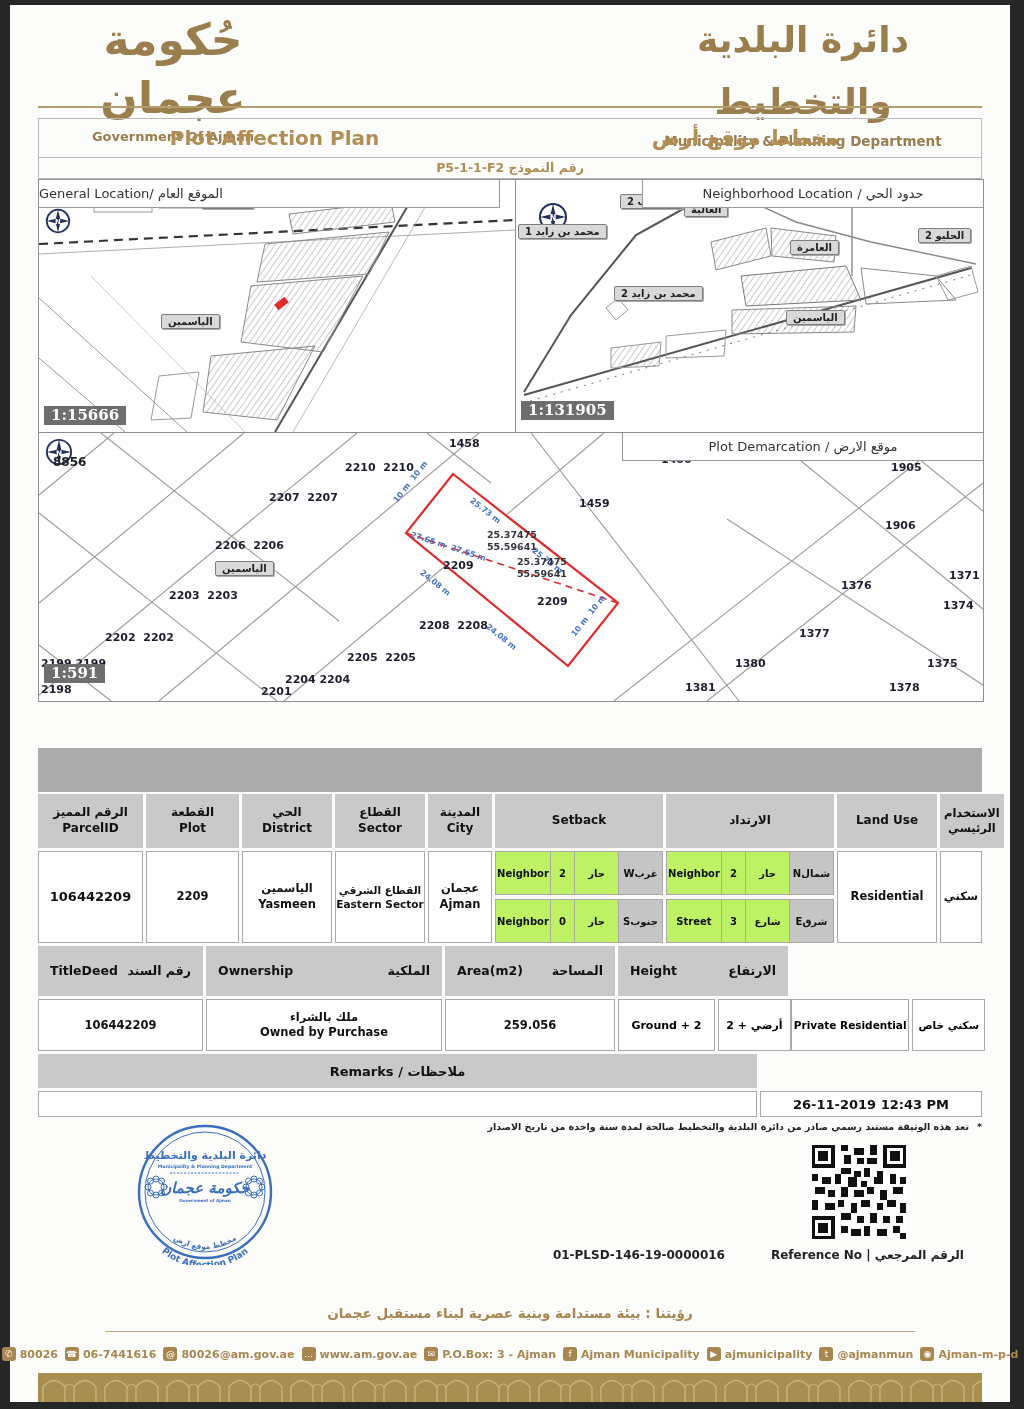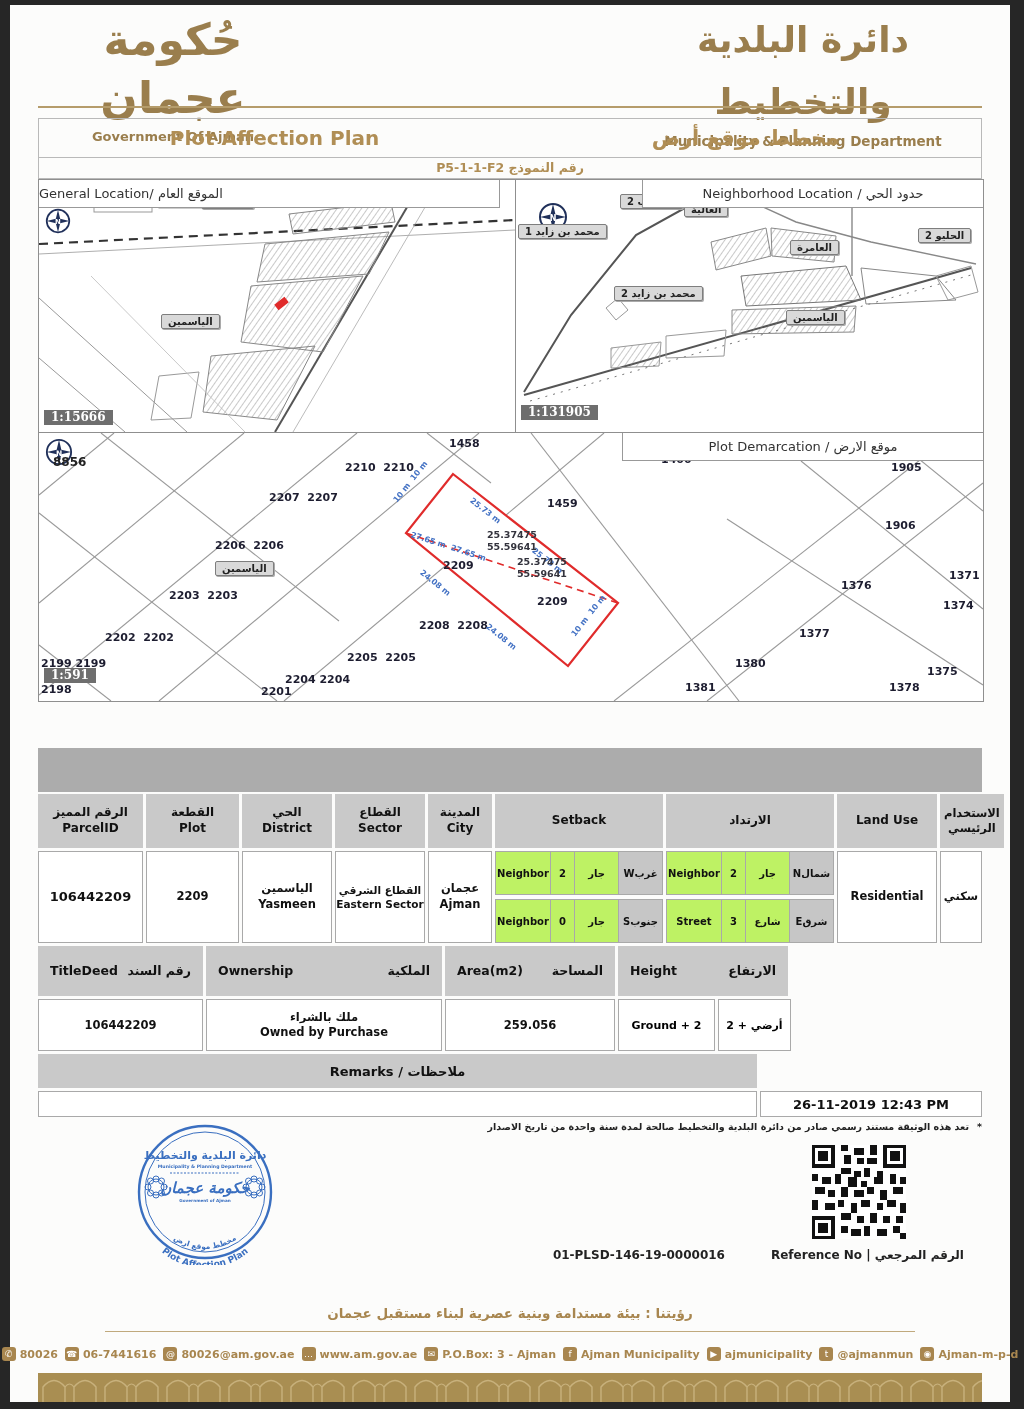--- a/index.html
+++ b/index.html
@@ -29,21 +29,21 @@
   .panel.general{left:0;width:476px;}
   .panel.neigh{left:477px;width:467px;}
   .ptitle{position:absolute;z-index:5;background:#fff;border:1px solid #999;font-size:13px;color:#333;
           display:flex;align-items:center;}
   .general .ptitle{left:-1px;top:-1px;width:460px;height:27px;}
   .neigh .ptitle{right:-1px;top:-1px;width:340px;height:27px;justify-content:center;}
   .demarc .ptitle{right:-1px;top:-1px;width:360px;height:27px;justify-content:center;}
   .map-surface{position:absolute;inset:0;}
   .maplabel{position:absolute;background:#d9d9d9;border:1px solid #7e7e7e;box-shadow:1px 1px 0 #aaa;
             font-weight:bold;font-size:10px;padding:1px 6px;color:#222;white-space:nowrap;border-radius:2px;z-index:4;}
-  .scalebadge{position:absolute;background:#6e6e6e;color:#fff;font-size:12px;font-weight:bold;
+  .scalebadge{position:absolute;background:#6e6e6e;color:#fff;font-size:15px;font-weight:bold;
               padding:0 7px 1px;font-family:"DejaVu Serif",serif;z-index:4;}
   .compass{position:absolute;z-index:4;}
   .red-marker{position:absolute;width:13px;height:7px;background:#e02b2b;transform:rotate(-38deg);z-index:3;}
 
   .demarc{position:absolute;left:28px;top:427px;width:944px;height:268px;border:1px solid #8f8f8f;background:#fff;overflow:hidden;}
   .plotnum{position:absolute;font-weight:bold;font-size:11px;color:#1d1d30;white-space:pre;z-index:3;}
   .dim{position:absolute;font-weight:bold;font-size:8px;color:#4472c4;white-space:pre;transform-origin:0 50%;z-index:3;}
   .coordtxt{position:absolute;font-weight:bold;font-size:9.5px;color:#33333d;white-space:nowrap;z-index:3;}
   .compassno{position:absolute;left:14px;top:22px;font-weight:bold;font-size:12px;color:#222;z-index:4;}
 
@@ -253,28 +253,28 @@
         <div class="plotnum" style="left: 130px; top: 156px;">2203  2203</div>
         <div class="plotnum" style="left: 66px; top: 198px;">2202  2202</div>
         <div class="plotnum" style="left: 2px; top: 224px;">2199 2199</div>
         <div class="plotnum" style="left: 2px; top: 250px;">2198</div>
         <div class="plotnum" style="left: 222px; top: 252px;">2201</div>
         <div class="plotnum" style="left: 246px; top: 240px;">2204 2204</div>
         <div class="plotnum" style="left: 308px; top: 218px;">2205  2205</div>
         <div class="plotnum" style="left: 380px; top: 186px;">2208  2208</div>
         <div class="plotnum" style="left: 404px; top: 126px;">2209</div>
         <div class="plotnum" style="left: 498px; top: 162px;">2209</div>
-        <div class="plotnum" style="left: 508px; top: 64px;">1459</div>
+        <div class="plotnum" style="left: 540px; top: 64px;">1459</div>
         <div class="plotnum" style="left: 852px; top: 28px;">1905</div>
         <div class="plotnum" style="left: 846px; top: 86px;">1906</div>
         <div class="plotnum" style="left: 910px; top: 136px;">1371</div>
         <div class="plotnum" style="left: 802px; top: 146px;">1376</div>
         <div class="plotnum" style="left: 904px; top: 166px;">1374</div>
         <div class="plotnum" style="left: 760px; top: 194px;">1377</div>
-        <div class="plotnum" style="left: 888px; top: 232px;">1375</div>
+        <div class="plotnum" style="left: 888px; top: 224px;">1375</div>
         <div class="plotnum" style="left: 696px; top: 224px;">1380</div>
         <div class="plotnum" style="left: 646px; top: 248px;">1381</div>
         <div class="plotnum" style="left: 850px; top: 248px;">1378</div>
       </div>
     <div class="map-surface">
         <div class="dim" style="left: 356px; top: 64px; transform: rotate(-52deg);">10 m  10 m</div>
         <div class="dim" style="left: 432px; top: 62px; transform: rotate(38deg);">25.73 m</div>
         <div class="dim" style="left: 494px; top: 112px; transform: rotate(38deg);">25.73 m</div>
         <div class="dim" style="left: 372px; top: 97px; transform: rotate(18deg);">27.65 m  27.65 m</div>
         <div class="dim" style="left: 382px; top: 134px; transform: rotate(39deg);">24.08 m</div>
@@ -389,20 +389,24 @@
   <div class="t2data">
     <div class="d2cell">106442209</div>
     <div class="d2cell">
       <span dir="rtl">ملك بالشراء</span>
       <span>Owned by Purchase</span>
     </div>
     <div class="d2cell">259.056</div>
     <div class="split2">
       <div>Ground + 2</div>
       <div dir="rtl">أرضي + 2</div>
+    </div>
+    <div class="split2 splitB">
+      <div>Private Residential</div>
+      <div dir="rtl">سكني خاص</div>
     </div>
   </div>
 
   <div class="remhead">
     <div>Remarks / ملاحظات</div>
   </div>
   <div class="remdata">
     <div></div>
     <div>26-11-2019 12:43 PM</div>
   </div>

